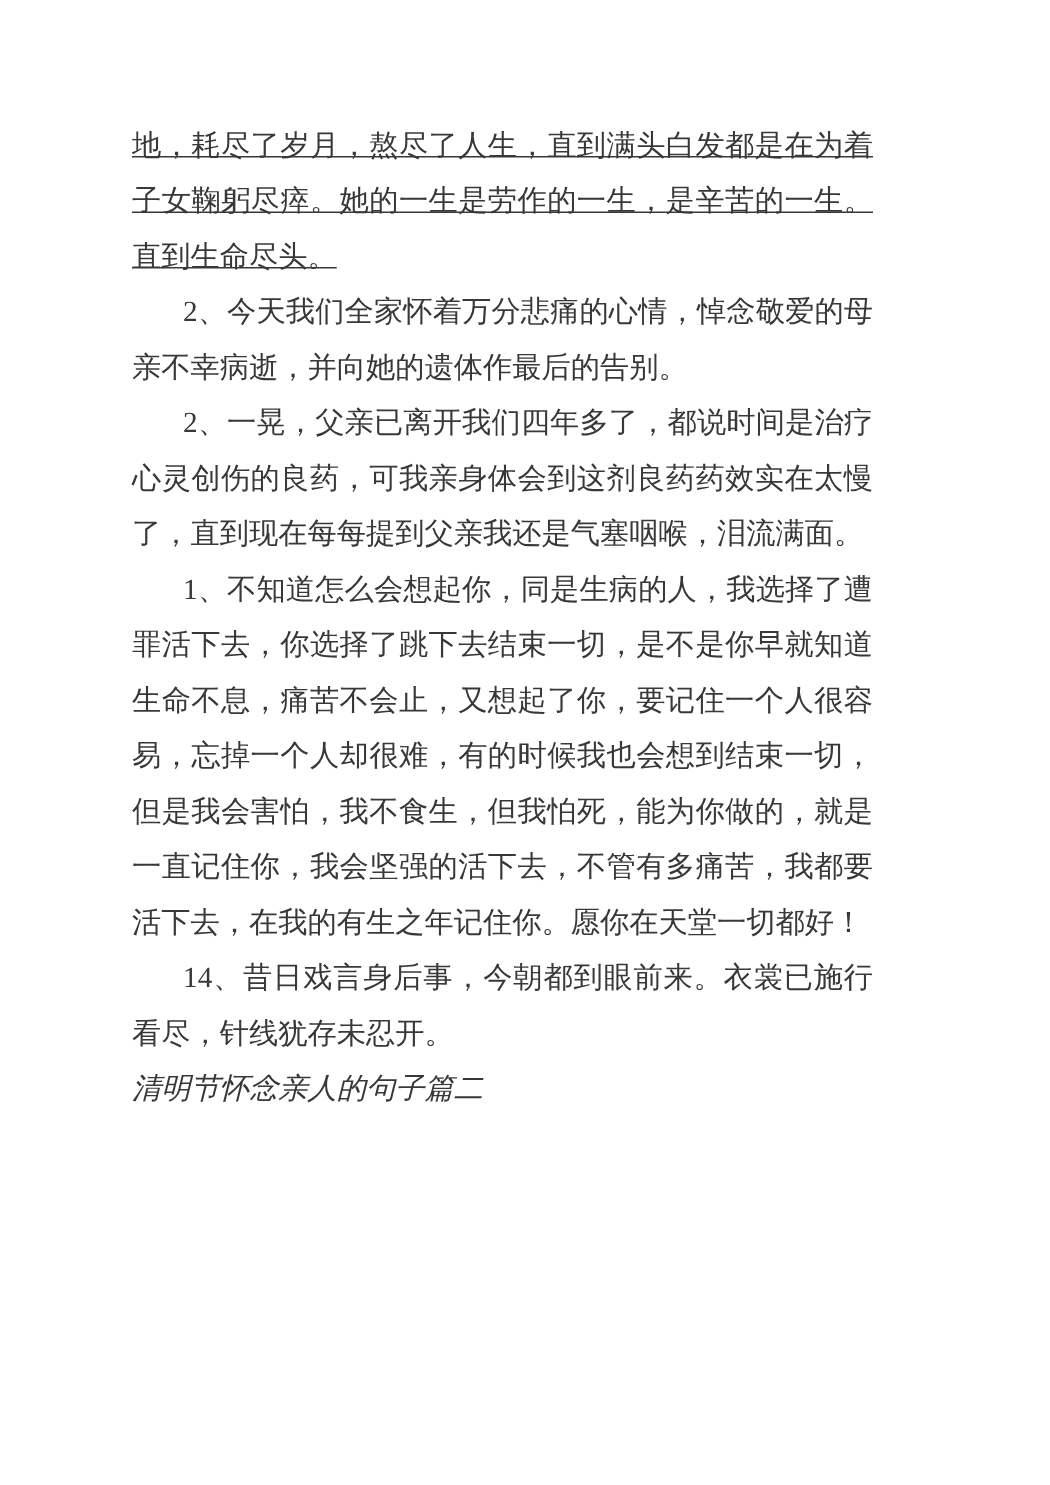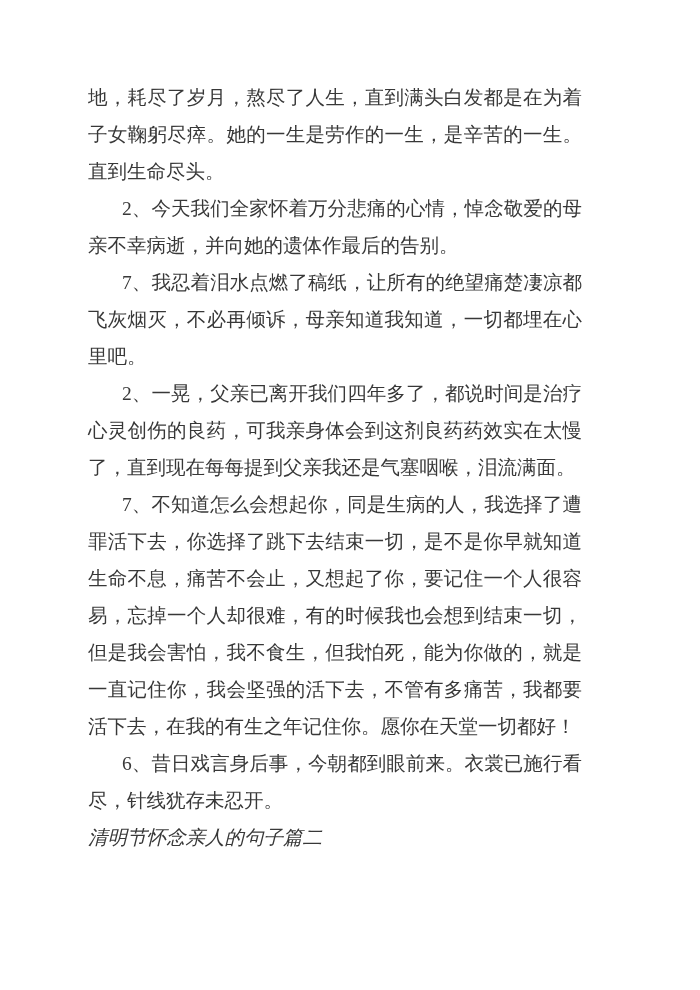--- a/index.html
+++ b/index.html
@@ -27,34 +27,34 @@
     text-justify: inter-ideograph;
     word-break: break-all;
   }
   .para {
     margin: 0;
     padding: 0;
     text-indent: 34px;
   }
   .para.no-indent {
     text-indent: 0;
+    text-decoration: underline;
   }
   .section-heading {
     margin: 0;
     padding: 0;
     text-indent: 0;
     font-style: italic;
   }
 </style>
 </head>
 <body>
 
 <div class="page">
   <div class="content">
     <p class="para no-indent">地，耗尽了岁月，熬尽了人生，直到满头白发都是在为着子女鞠躬尽瘁。她的一生是劳作的一生，是辛苦的一生。直到生命尽头。</p>
     <p class="para">2、今天我们全家怀着万分悲痛的心情，悼念敬爱的母亲不幸病逝，并向她的遗体作最后的告别。</p>
-    <p class="para">7、我忍着泪水点燃了稿纸，让所有的绝望痛楚凄凉都飞灰烟灭，不必再倾诉，母亲知道我知道，一切都埋在心里吧。</p>
     <p class="para">2、一晃，父亲已离开我们四年多了，都说时间是治疗心灵创伤的良药，可我亲身体会到这剂良药药效实在太慢了，直到现在每每提到父亲我还是气塞咽喉，泪流满面。</p>
-    <p class="para">7、不知道怎么会想起你，同是生病的人，我选择了遭罪活下去，你选择了跳下去结束一切，是不是你早就知道生命不息，痛苦不会止，又想起了你，要记住一个人很容易，忘掉一个人却很难，有的时候我也会想到结束一切，但是我会害怕，我不食生，但我怕死，能为你做的，就是一直记住你，我会坚强的活下去，不管有多痛苦，我都要活下去，在我的有生之年记住你。愿你在天堂一切都好！</p>
-    <p class="para">6、昔日戏言身后事，今朝都到眼前来。衣裳已施行看尽，针线犹存未忍开。</p>
+    <p class="para">1、不知道怎么会想起你，同是生病的人，我选择了遭罪活下去，你选择了跳下去结束一切，是不是你早就知道生命不息，痛苦不会止，又想起了你，要记住一个人很容易，忘掉一个人却很难，有的时候我也会想到结束一切，但是我会害怕，我不食生，但我怕死，能为你做的，就是一直记住你，我会坚强的活下去，不管有多痛苦，我都要活下去，在我的有生之年记住你。愿你在天堂一切都好！</p>
+    <p class="para">14、昔日戏言身后事，今朝都到眼前来。衣裳已施行看尽，针线犹存未忍开。</p>
     <p class="section-heading">清明节怀念亲人的句子篇二</p>
   </div>
 </div>
 
 </body></html>

